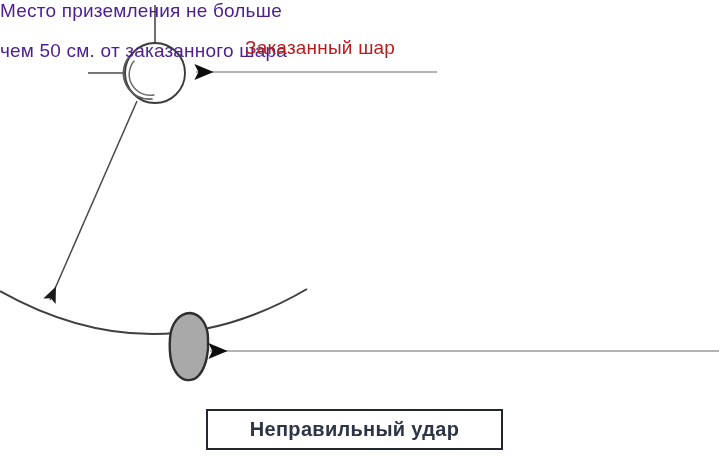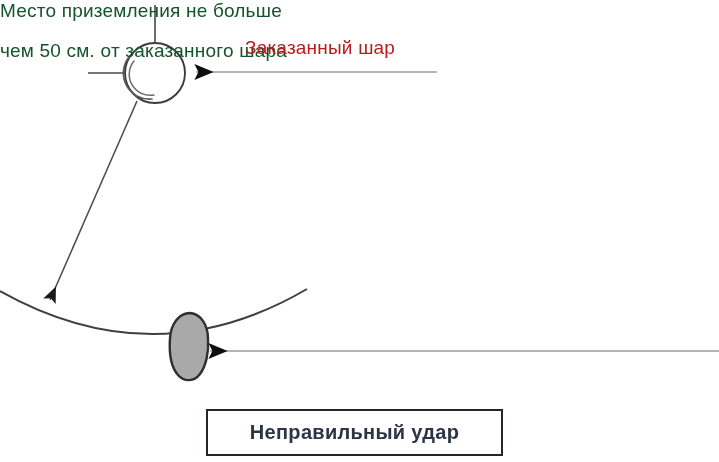--- a/index.html
+++ b/index.html
@@ -48,34 +48,34 @@
   #label-ordered-ball {
     left: 245px;
     top: 38px;
   }
   #landing-note {
     left: 350px;
     top: 270px;
   }
   #landing-note .note-line {
     display: block;
-    color: #14532d;
+    color: #4c1d95;
     font-size: 19px;
     white-space: nowrap;
     letter-spacing: 0.2px;
   }
   #landing-note .note-line + .note-line {
     margin-top: 18px;
   }
   #caption-box {
     position: absolute;
     left: 206px;
     top: 409px;
     width: 297px;
-    height: 47px;
+    height: 41px;
     box-sizing: border-box;
     border: 2px solid #22262e;
     background: #ffffff;
     display: flex;
     align-items: center;
     justify-content: center;
   }
   #caption-box .caption-text {
     color: #2c3547;
     font-size: 20px;

